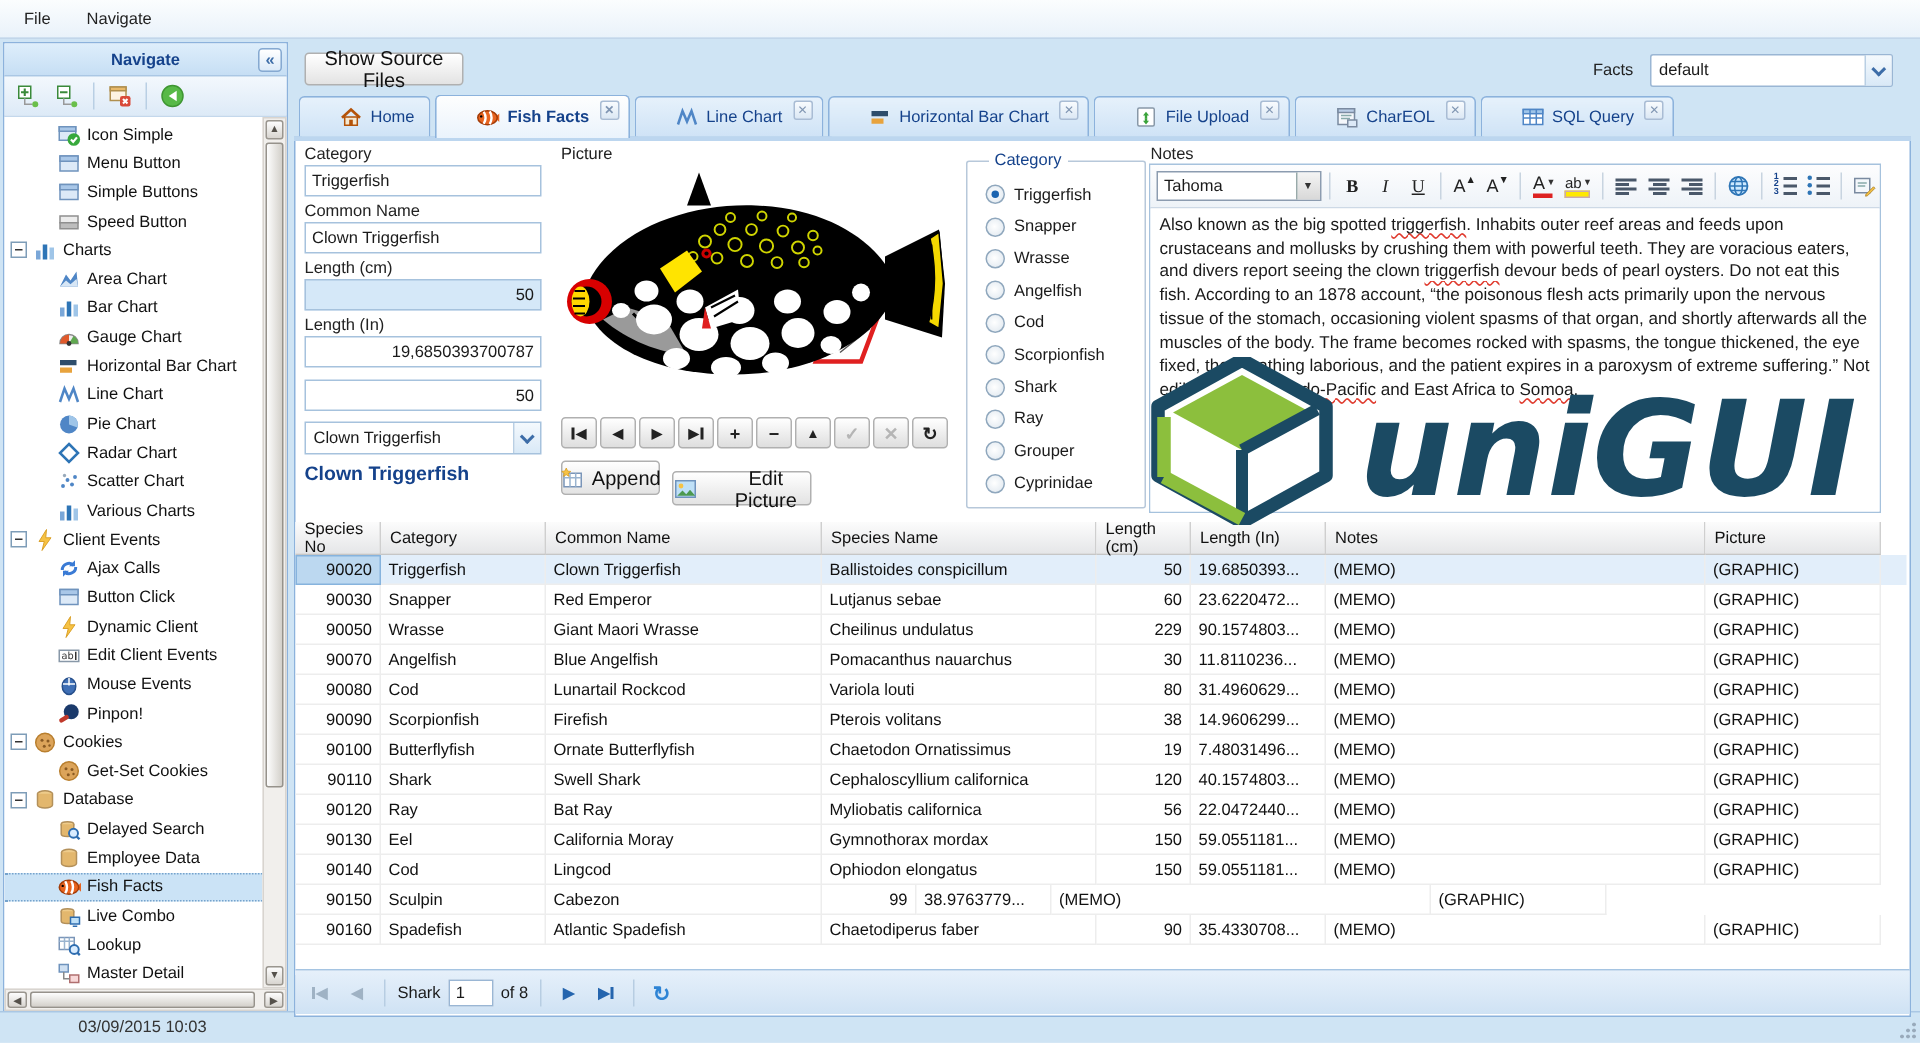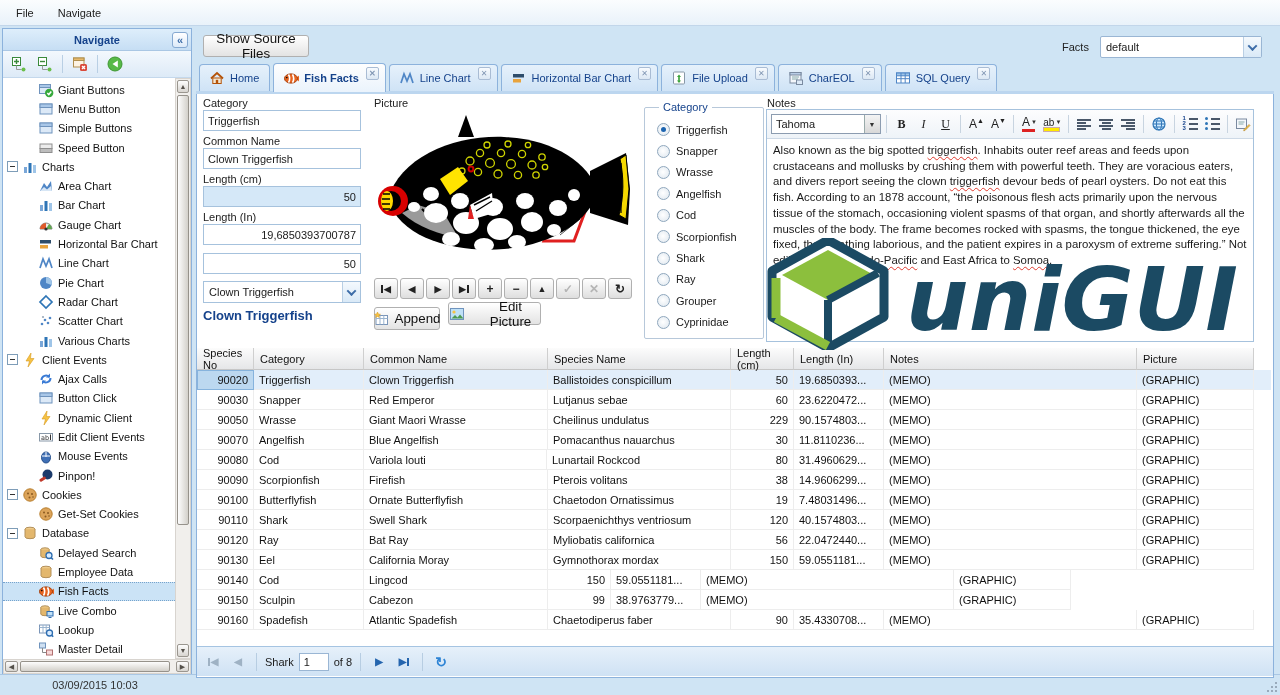--- a/index.html
+++ b/index.html
@@ -67,21 +67,21 @@
   #theme-combo { left:1100px; top:36px; width:162px; height:22px; background:#fff;
     border:1px solid #9ab6d4; border-radius:2px; display:flex; align-items:center; cursor:pointer; }
   #theme-value { flex:1; padding-left:5px; }
   .combo-trig { width:18px; height:100%; border-left:1px solid #b9cfe4;
     background:linear-gradient(#f4f9fd,#d9e9f7); display:flex; align-items:center; justify-content:center; }
   .chev { width:7px; height:7px; border-right:2px solid #3d6da8; border-bottom:2px solid #3d6da8;
     transform:rotate(45deg) translate(-1px,-1px); }
 
   
   #tabstrip { left:199px; top:64px; height:27px; display:flex; gap:3px; z-index:5; }
-  .tab { display:inline-flex; align-items:center; gap:5px; padding:0 10px 0 9px; height:27px;
+  .tab { display:inline-flex; align-items:center; gap:5px; padding:0 10px 0 26px; height:27px;
     border:1px solid #8cb2dc; border-bottom:none; border-radius:4px 4px 0 0;
     background:linear-gradient(#e6f1fb,#cfe3f6); color:#15428b; cursor:pointer; }
   .tab.active { background:linear-gradient(#fefefe,#eaf3fc); font-weight:bold; height:29px; margin-top:-1px; z-index:6;}
   .tab-close { width:13px; height:13px; margin:-10px -4px 0 2px; border:1px solid #a9bcd4; border-radius:2px;
     background:linear-gradient(#f8fbfe,#dce8f4); color:#8096b3; font-size:8px; line-height:11px; text-align:center; cursor:pointer;}
   #tab-underline { left:196px; top:91px; width:1078px; height:3px; background:#bcd6ef; z-index:4; }
 
   
   #panel { left:196px; top:91px; width:1078px; height:587px; background:#fff;
     border:1px solid #8cb2dc; z-index:3; }
@@ -100,21 +100,21 @@
 
   #dbnav { position:absolute; left:177px; top:186px; display:flex; gap:2px; }
   .nav-btn { width:24px; height:21px; background:linear-gradient(#ffffff,#dedede); border:1px solid #b0b0b0;
     border-radius:3px; display:flex; align-items:center; justify-content:center;
     font-size:9px; color:#222; cursor:pointer; font-weight:bold; }
   .nav-btn.disabled { color:#b5b5b5; cursor:default; }
   .bar-l::before { content:""; width:2px; height:8px; background:currentColor; margin-right:1px; }
   .bar-r::after  { content:""; width:2px; height:8px; background:currentColor; margin-left:1px; }
 
   #btn-append { position:absolute; left:177px; top:215px; width:66px; height:23px; }
-  #btn-editpic { position:absolute; left:251px; top:210px; width:93px; height:23px;gap:16px; }
+  #btn-editpic { position:absolute; left:251px; top:222px; width:93px; height:23px;gap:16px; }
 
   fieldset#cat-group { position:absolute; left:447px; top:9px; width:120px; height:238px;
     border:1px solid #b7c8da; border-radius:2px; padding:6px 0 0 12px; }
   #cat-group legend { color:#15428b; padding:0 4px; margin-left:2px; }
   .radio-row { display:flex; align-items:center; height:21.4px; cursor:pointer; }
   .radio { width:13px; height:13px; border-radius:50%; border:1px solid #8fa7bd;
     background:radial-gradient(circle at 5px 5px,#fff,#dde6ee); margin-right:6px; flex:none; position:relative;}
   .radio.on::after { content:""; position:absolute; left:3px; top:3px; width:5px; height:5px;
     border-radius:50%; background:#1c64b0; }
 
@@ -233,21 +233,21 @@
     </div>
   <div id="tree">
       <div class="tree-item">
         <span class="indent1"></span>
         <span class="ticon"><svg width="16" height="16" viewBox="0 0 16 16">
             <rect x="1.5" y="2.5" width="11" height="9" fill="#dce9f7" stroke="#6f93bd"></rect>
             <rect x="1.5" y="2.5" width="11" height="3" fill="#a9c7e8" stroke="#6f93bd"></rect>
             <circle cx="11.2" cy="11" r="4.2" fill="#37a93c"></circle>
             <path d="M9.3 11 l1.5 1.6 L13.3 9.6" stroke="#fff" stroke-width="1.5" fill="none"></path>
           </svg></span>
-        <span class="lbl">Giant Buttons</span>
+        <span class="lbl">Icon Simple</span>
       </div>
       <div class="tree-item">
         <span class="indent1"></span>
         <span class="ticon"><svg width="16" height="16" viewBox="0 0 16 16">
             <rect x="2" y="3" width="12" height="10" fill="#dce9f7" stroke="#6f93bd"></rect>
             <rect x="2" y="3" width="12" height="3.5" fill="#a9c7e8" stroke="#6f93bd"></rect>
           </svg></span>
         <span class="lbl">Menu Button</span>
       </div>
       <div class="tree-item">
@@ -909,22 +909,22 @@
         <div class="g-cell" style="width: 184px;">Blue Angelfish</div>
         <div class="g-cell" style="width: 183px;">Pomacanthus nauarchus</div>
         <div class="g-cell num" style="width: 63px;">30</div>
         <div class="g-cell" style="width: 90px;">11.8110236...</div>
         <div class="g-cell" style="width: 253px;">(MEMO)</div>
         <div class="g-cell" style="width: 117px;">(GRAPHIC)</div>
       </div>
       <div class="grow">
         <div class="g-cell num" style="width: 57px;">90080</div>
         <div class="g-cell" style="width: 110px;">Cod</div>
+        <div class="g-cell" style="width: 184px;">Lunartail Rockcod</div>
         <div class="g-cell" style="width: 183px;">Variola louti</div>
-        <div class="g-cell" style="width: 184px;">Lunartail Rockcod</div>
         <div class="g-cell num" style="width: 63px;">80</div>
         <div class="g-cell" style="width: 90px;">31.4960629...</div>
         <div class="g-cell" style="width: 253px;">(MEMO)</div>
         <div class="g-cell" style="width: 117px;">(GRAPHIC)</div>
       </div>
       <div class="grow">
         <div class="g-cell num" style="width: 57px;">90090</div>
         <div class="g-cell" style="width: 110px;">Scorpionfish</div>
         <div class="g-cell" style="width: 184px;">Firefish</div>
         <div class="g-cell" style="width: 183px;">Pterois volitans</div>
@@ -940,21 +940,21 @@
         <div class="g-cell" style="width: 183px;">Chaetodon Ornatissimus</div>
         <div class="g-cell num" style="width: 63px;">19</div>
         <div class="g-cell" style="width: 90px;">7.48031496...</div>
         <div class="g-cell" style="width: 253px;">(MEMO)</div>
         <div class="g-cell" style="width: 117px;">(GRAPHIC)</div>
       </div>
       <div class="grow">
         <div class="g-cell num" style="width: 57px;">90110</div>
         <div class="g-cell" style="width: 110px;">Shark</div>
         <div class="g-cell" style="width: 184px;">Swell Shark</div>
-        <div class="g-cell" style="width: 183px;">Scorpaenichthys ventriosum</div>
+        <div class="g-cell" style="width: 183px;">Cephaloscyllium californica</div>
         <div class="g-cell num" style="width: 63px;">120</div>
         <div class="g-cell" style="width: 90px;">40.1574803...</div>
         <div class="g-cell" style="width: 253px;">(MEMO)</div>
         <div class="g-cell" style="width: 117px;">(GRAPHIC)</div>
       </div>
       <div class="grow">
         <div class="g-cell num" style="width: 57px;">90120</div>
         <div class="g-cell" style="width: 110px;">Ray</div>
         <div class="g-cell" style="width: 184px;">Bat Ray</div>
         <div class="g-cell" style="width: 183px;">Myliobatis californica</div>
@@ -970,20 +970,21 @@
         <div class="g-cell" style="width: 183px;">Gymnothorax mordax</div>
         <div class="g-cell num" style="width: 63px;">150</div>
         <div class="g-cell" style="width: 90px;">59.0551181...</div>
         <div class="g-cell" style="width: 253px;">(MEMO)</div>
         <div class="g-cell" style="width: 117px;">(GRAPHIC)</div>
       </div>
       <div class="grow">
         <div class="g-cell num" style="width: 57px;">90140</div>
         <div class="g-cell" style="width: 110px;">Cod</div>
         <div class="g-cell" style="width: 184px;">Lingcod</div>
+        <div class="g-cell" style="width: 183px;">Ophiodon elongatus</div>
         <div class="g-cell num" style="width: 63px;">150</div>
         <div class="g-cell" style="width: 90px;">59.0551181...</div>
         <div class="g-cell" style="width: 253px;">(MEMO)</div>
         <div class="g-cell" style="width: 117px;">(GRAPHIC)</div>
       </div>
       <div class="grow">
         <div class="g-cell num" style="width: 57px;">90150</div>
         <div class="g-cell" style="width: 110px;">Sculpin</div>
         <div class="g-cell" style="width: 184px;">Cabezon</div>
         <div class="g-cell num" style="width: 63px;">99</div>

